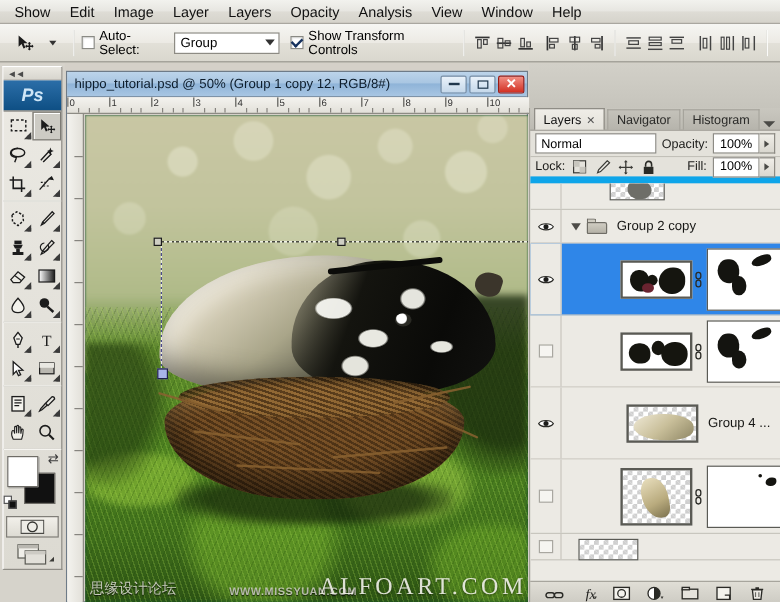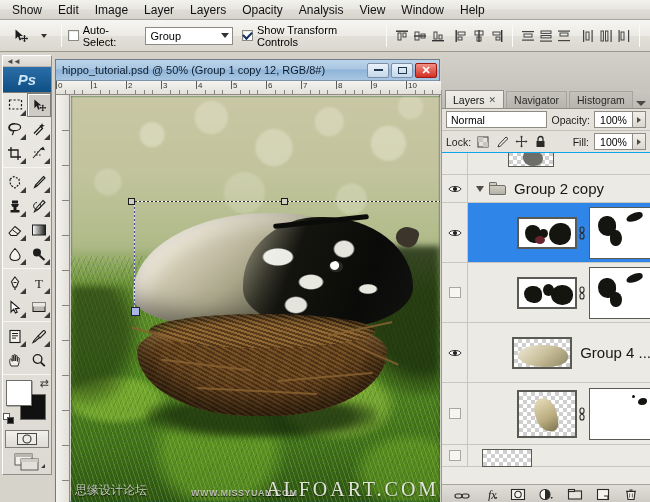--- a/index.html
+++ b/index.html
@@ -265,21 +265,21 @@
   .numfield{
     width:39px;height:17px;border:1px solid #8d8b84;background:#fff;font-size:10.5px;
     display:flex;align-items:center;justify-content:center;
   }
   .spin{width:13px;height:17px;border:1px solid #8d8b84;border-left:none;
     background:linear-gradient(to bottom,#f0eee8,#d9d7cf);display:flex;align-items:center;justify-content:center;}
   .spin .ar{width:0;height:0;border-top:3px solid transparent;border-bottom:3px solid transparent;border-left:4px solid #4a4a46;}
 
   .lockrow{
     height:22px;display:flex;align-items:center;padding:0 4px;gap:5px;
-    background:#e4e2db;border-bottom:1px solid #0ea5e9;
+    background:#e4e2db;border-bottom:6px solid #0ea5e9;
   }
   .lock-ico{width:14px;height:14px;display:flex;align-items:center;justify-content:center;}
 
   #layerlist{
     position:absolute;left:0;top:63px;width:209px;height:331px;
     background:#eceae4;overflow:hidden;
   }
   .lrow{
     position:relative;width:209px;display:flex;align-items:center;
     border-bottom:1px solid #c8c6be;background:#eceae4;
@@ -293,21 +293,21 @@
     background-image:
       linear-gradient(45deg,#cfcfcf 25%,transparent 25%,transparent 75%,#cfcfcf 75%),
       linear-gradient(45deg,#cfcfcf 25%,transparent 25%,transparent 75%,#cfcfcf 75%);
     background-size:8px 8px; background-position:0 0,4px 4px;
     position:relative;overflow:hidden;flex:0 0 auto;
   }
   .mthumb{
     width:46px;height:34px;border:1px solid #5a5a54;background:#fff;position:relative;overflow:hidden;flex:0 0 auto;
   }
   .linkico{width:10px;height:22px;display:flex;align-items:center;justify-content:center;flex:0 0 10px;}
-  .lname{font-size:15px;color:#171715;margin-left:8px;white-space:nowrap;}
+  .lname{font-size:11px;color:#171715;margin-left:8px;white-space:nowrap;}
   .foldico{width:17px;height:13px;position:relative;flex:0 0 17px;}
   .fold-b{position:absolute;left:0;bottom:0;width:17px;height:10px;background:linear-gradient(to bottom,#cfccc2,#b5b2a7);border:1px solid #6f6d66;border-radius:1px 2px 1px 1px;}
   .fold-t{position:absolute;left:0;top:0;width:8px;height:4px;background:#cfccc2;border:1px solid #6f6d66;border-bottom:none;border-radius:1px 2px 0 0;}
   .discl{width:0;height:0;border-left:4.5px solid transparent;border-right:4.5px solid transparent;border-top:6px solid #4e4c48;margin:0 5px 0 8px;flex:0 0 auto;}
 
   .thumb-blob{position:absolute;border-radius:50%;background:#15150f;}
   .mask-blob{position:absolute;border-radius:50%;background:#141410;}
 
   #panel-bottom{
     position:absolute;left:0;bottom:0;width:209px;height:18px;

